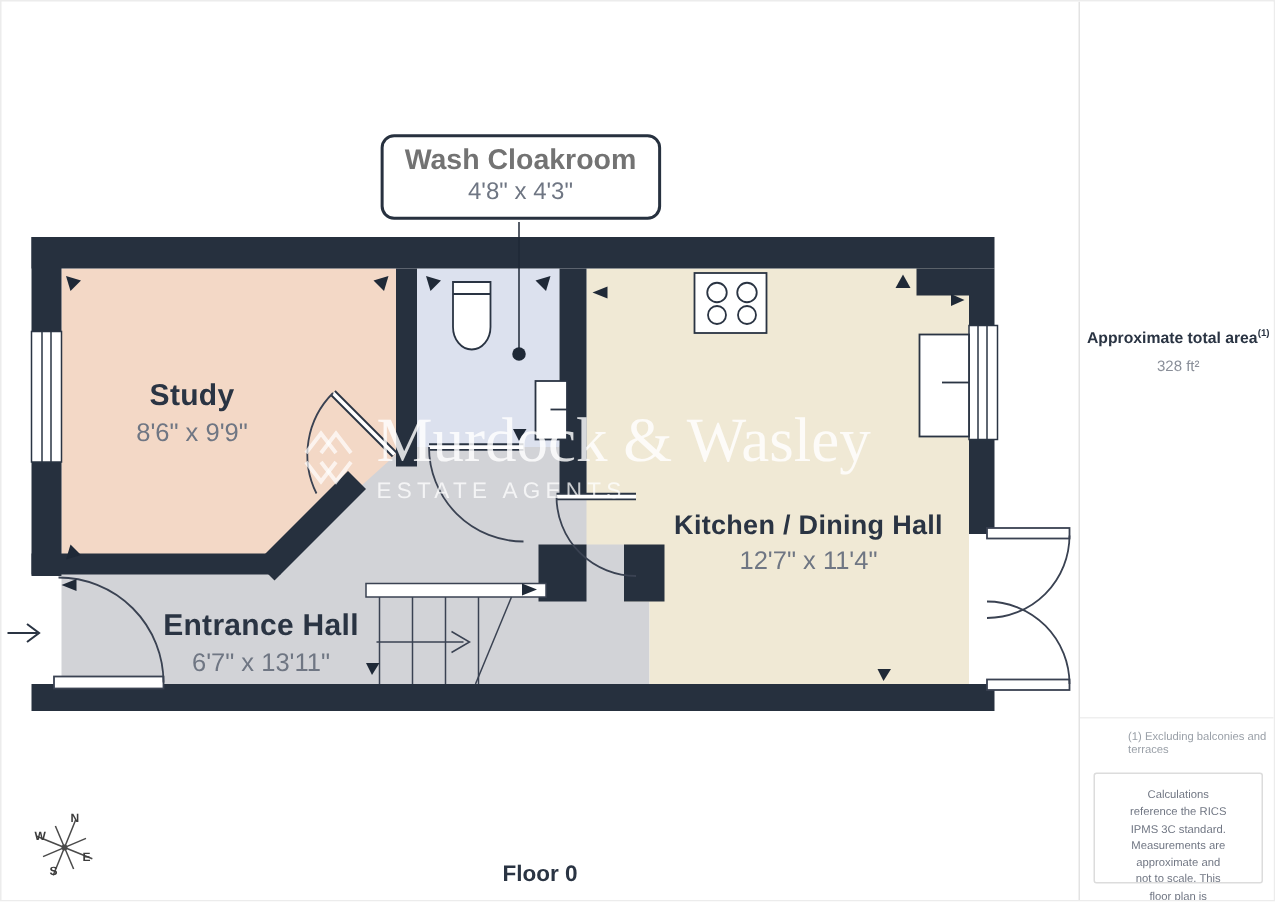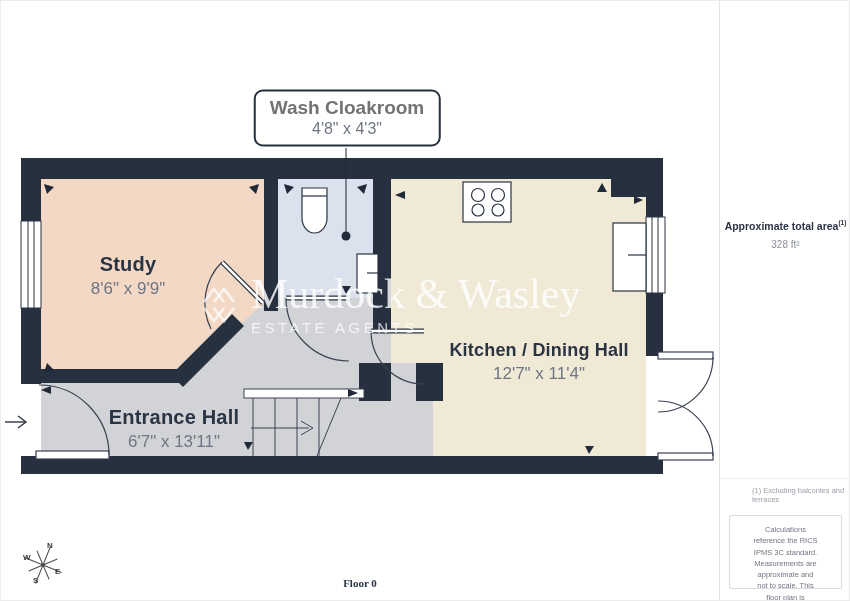--- a/index.html
+++ b/index.html
@@ -16,21 +16,21 @@
   
   .callout{position:absolute;left:346px;top:117px;transform:translate(-50%,-50%);background:#fff;border:2px solid #27313f;border-radius:9px;padding:5px 14px 7px;text-align:center;white-space:nowrap;z-index:7;}
   .callout .cname{font-size:19px;font-weight:700;color:#737373;}
   .callout .cdims{font-size:16px;color:#6f7683;margin-top:1px;}
 
   
   .watermark{position:absolute;left:200px;top:272px;display:flex;align-items:center;gap:10px;z-index:5;pointer-events:none;}
   .wm-text .wm-name{font-family:"Liberation Serif",serif;font-size:42px;color:rgba(255,255,255,.82);letter-spacing:0px;line-height:1;}
   .wm-text .wm-tag{font-size:15px;letter-spacing:3.5px;color:rgba(255,255,255,.75);margin-top:4px;}
 
-  .floor-label{position:absolute;left:359px;top:582px;transform:translate(-50%,-50%);font-size:11px;font-weight:700;color:#2a3443;z-index:6;font-family:Liberation Serif, serif;}
+  .floor-label{position:absolute;left:359px;top:582px;transform:translate(-50%,-50%);font-size:15px;font-weight:700;color:#2a3443;z-index:6;}
 
   .compass{position:absolute;left:12px;top:534px;z-index:6;}
   .compass text{font:700 8px "Liberation Sans",sans-serif;fill:#3c3c3c;}
 
   
   .sidebar{position:absolute;left:718px;top:0;width:132px;height:601px;background:#fff;border-left:1px solid #e3e3e3;box-sizing:border-box;}
   .area-block{position:absolute;top:218px;left:0;right:0;text-align:center;}
   .area-title{font-size:10.5px;font-weight:700;color:#2a3443;}
   .area-title sup{font-size:6.5px;}
   .area-value{font-size:10px;color:#8a8f99;margin-top:7px;}

